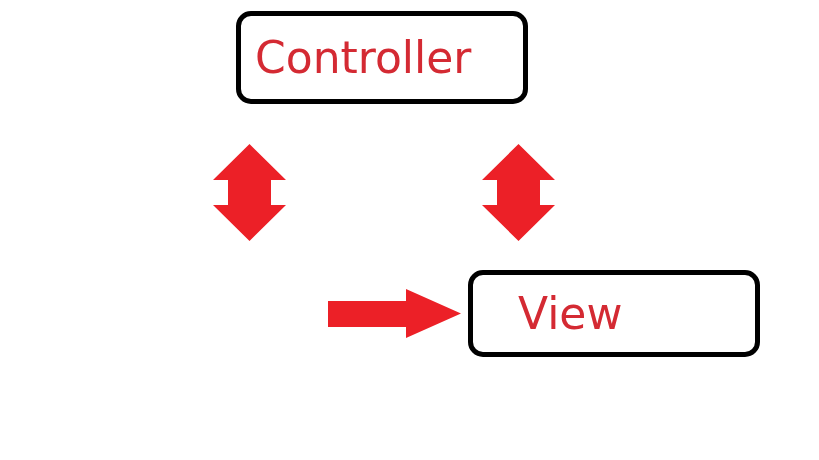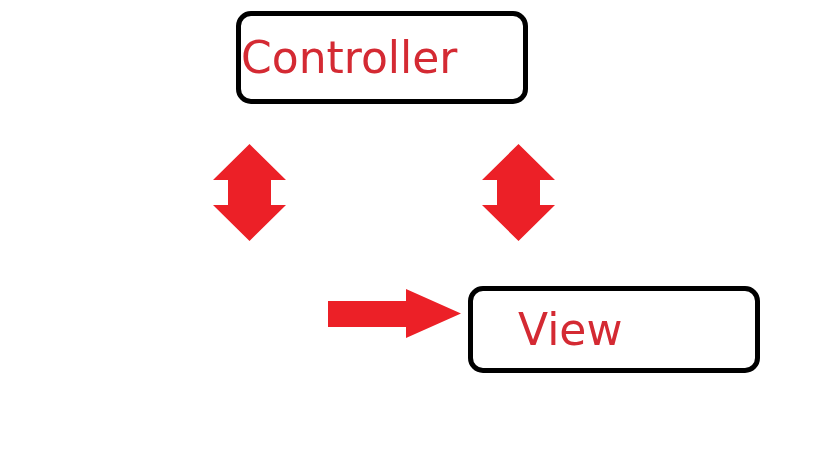--- a/index.html
+++ b/index.html
@@ -34,36 +34,36 @@
     font-weight: 400;
     white-space: nowrap;
     letter-spacing: 0px;
   }
 
   #node-controller {
     left: 236px;
     top: 11px;
     width: 292px;
     height: 93px;
+    padding-left: 14px;
     align-items: center;
   }
   #node-model {
     left: 6px;
     top: 266px;
     width: 296px;
     height: 91px;
     padding-left: 19px;
   }
   #node-view {
     left: 468px;
     top: 270px;
     width: 292px;
     height: 87px;
     padding-left: 45px;
-    margin-top: 16px;
   }
 
   
   .arrow {
     position: absolute;
   }
   .arrow svg {
     display: block;
     width: 100%;
     height: 100%;

